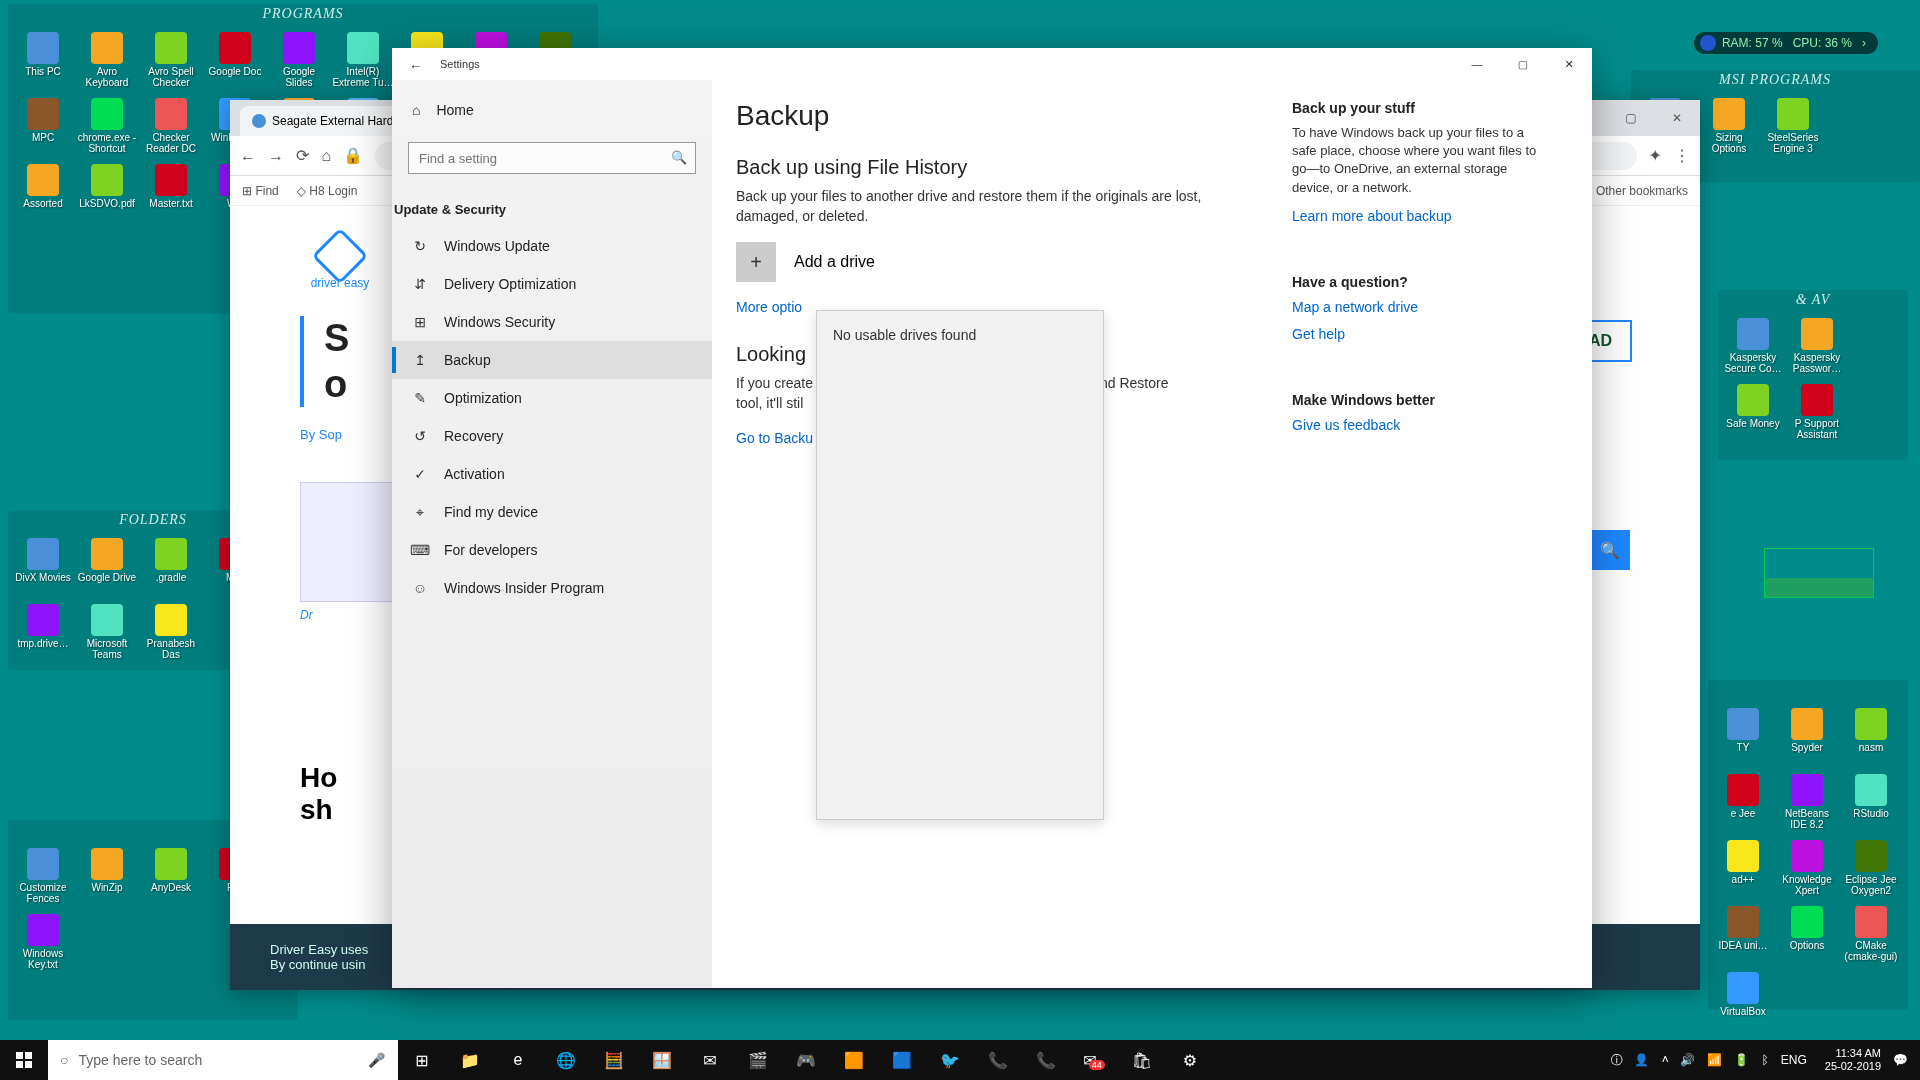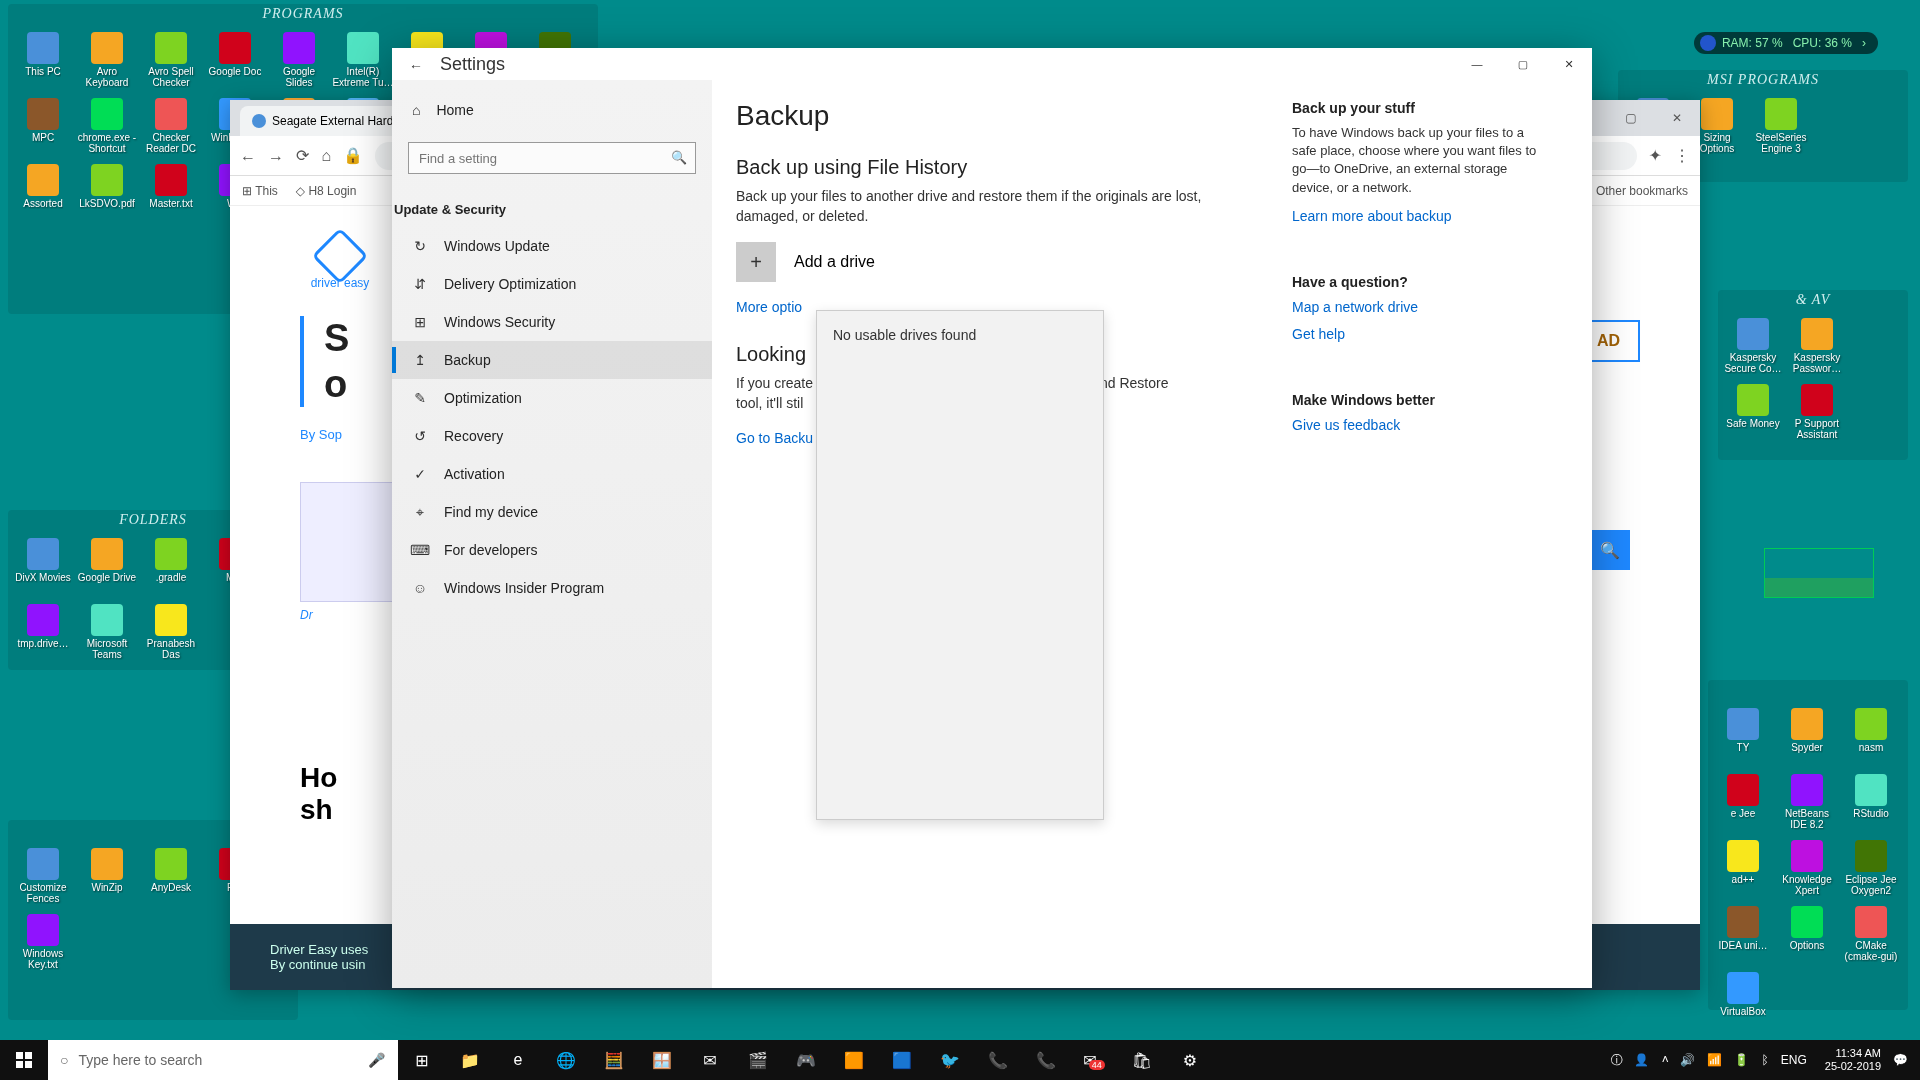--- a/index.html
+++ b/index.html
@@ -27,21 +27,21 @@
 .chrome-content .de-logo { width: 80px; height: 60px; color:#1e88ff; font-size:12px; margin-bottom:20px; text-align:center; }
 .chrome-headline { font-size: 38px; font-weight: 600; color: #222; line-height: 1.2; border-left: 4px solid #1e88ff; padding-left: 20px; margin: 20px 0; }
 .chrome-author { color: #1e88ff; font-size: 13px; margin-bottom: 40px; }
 .chrome-subhead { font-size: 28px; font-weight: 600; margin-top: 140px; }
 .cookie-bar { position: absolute; bottom: 0; left: 0; right: 0; background: #1e3a4a; color: #cfe; padding: 18px 40px; font-size: 13px; }
 
 
 .settings-window { position: absolute; left: 392px; top: 48px; width: 1200px; height: 940px; background: #fff; box-shadow: 0 8px 40px rgba(0,0,0,.35); display: flex; flex-direction: column; }
 .settings-titlebar { height: 32px; display: flex; align-items: center; }
 .settings-titlebar .back { width: 48px; text-align: center; color: #333; font-size: 14px; }
-.settings-titlebar .title { font-size: 18px; color: #333; }
+.settings-titlebar .title { font-size: 11px; color: #333; }
 .settings-titlebar .winbtns { margin-left: auto; display: flex; }
 .settings-titlebar .winbtns div { width: 46px; height: 32px; display: flex; align-items: center; justify-content: center; font-size: 11px; color: #333; }
 
 .settings-body { flex: 1; display: flex; overflow: hidden; }
 .settings-sidebar { width: 320px; background: linear-gradient(to bottom, #f3f3f3, #ececec); padding: 12px 0; }
 .sb-home { display: flex; align-items: center; gap: 16px; padding: 10px 20px; font-size: 14px; color: #222; }
 .sb-search { margin: 14px 16px; position: relative; }
 .sb-search input { width: 100%; height: 32px; border: 1px solid #999; padding: 0 30px 0 10px; font-size: 13px; background: #fbfbfb; }
 .sb-search .mag { position: absolute; right: 8px; top: 8px; color: #666; font-size: 13px; }
 .sb-heading { padding: 14px 2px 10px; font-size: 13px; font-weight: 600; color: #222; }
@@ -231,21 +231,21 @@
       <div class="desktop-icon">
         <div class="ico" style="background: rgb(208, 2, 27);"></div>
         <div class="lbl">File</div>
       </div>
       <div class="desktop-icon">
         <div class="ico" style="background: rgb(144, 19, 254);"></div>
         <div class="lbl">Windows Key.txt</div>
       </div>
     </div>
 </div>
-<div class="fence" style="right:12px; top:70px; width:290px; height:112px;">
+<div class="fence" style="right:0; top:70px; width:290px; height:112px;">
   <div class="fence-title">MSI Programs</div>
   <div class="fence-icons" id="fi-msi">
       <div class="desktop-icon">
         <div class="ico" style="background: rgb(74, 144, 217);"></div>
         <div class="lbl">SCM</div>
       </div>
       <div class="desktop-icon">
         <div class="ico" style="background: rgb(245, 166, 35);"></div>
         <div class="lbl">Sizing Options</div>
       </div>
@@ -356,30 +356,30 @@
     <span class="navbtn">←</span>
     <span class="navbtn">→</span>
     <span class="navbtn">⟳</span>
     <span class="navbtn">⌂</span>
     <span class="navbtn">🔒</span>
     <div class="chrome-url"></div>
     <span class="navbtn">✦</span>
     <span class="navbtn">⋮</span>
   </div>
   <div class="chrome-bookmarkbar">
-    <span>⊞ <span>This</span></span>
+    <span>⊞ <span>Find</span></span>
     <span>◇ <span>H8 Login</span></span>
     <span style="margin-left:auto">Other bookmarks</span>
   </div>
   <div class="chrome-content">
     <div class="de-logo">
       <div style="width:40px;height:40px;border:3px solid #1e88ff;border-radius:6px;margin:0 auto;transform:rotate(45deg)"></div>
       <span>driver easy</span>
     </div>
-    <div style="position:absolute; right:60px; top:220px; border:2px solid #1e88ff; color:#a16207; padding:10px 18px; font-weight:600;">AD</div>
+    <div style="position:absolute; right:68px; top:220px; border:2px solid #1e88ff; color:#14532d; padding:10px 18px; font-weight:600;">AD</div>
     <div style="position:absolute; right:70px; top:430px; width:40px; height:40px; background:#1e88ff; color:white; display:flex;align-items:center;justify-content:center;">🔍</div>
     <div class="chrome-headline">
       <span>S</span><br><span>o</span>
     </div>
     <div class="chrome-author"><span>By </span><span style="color:#1e88ff">Sop</span></div>
     <div style="width:200px;height:120px;background:#eef;border:1px solid #cce;margin-top:30px"></div>
     <div style="color:#1e88ff;font-size:12px;font-style:italic;margin-top:6px">Dr</div>
     <div class="chrome-subhead" style="white-space:pre-line">Ho
 sh</div>
     <div class="cookie-bar">

